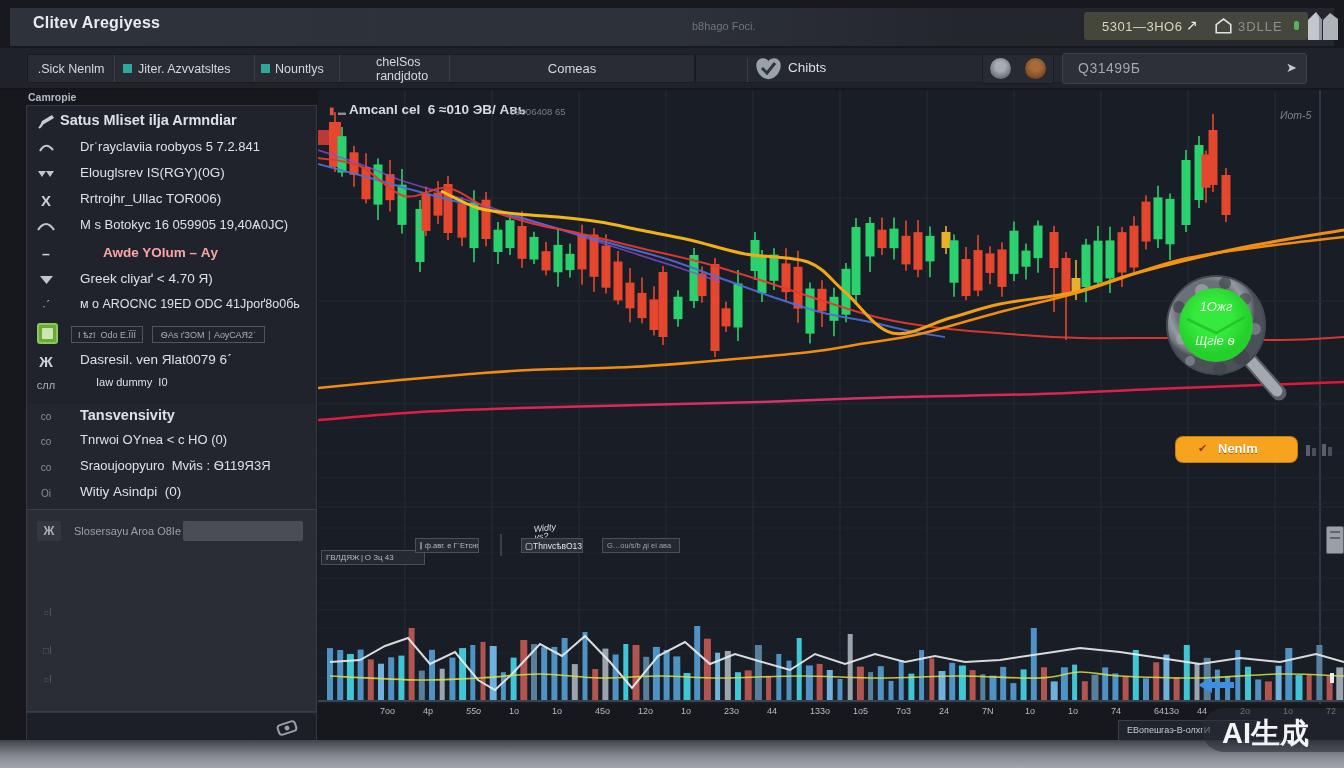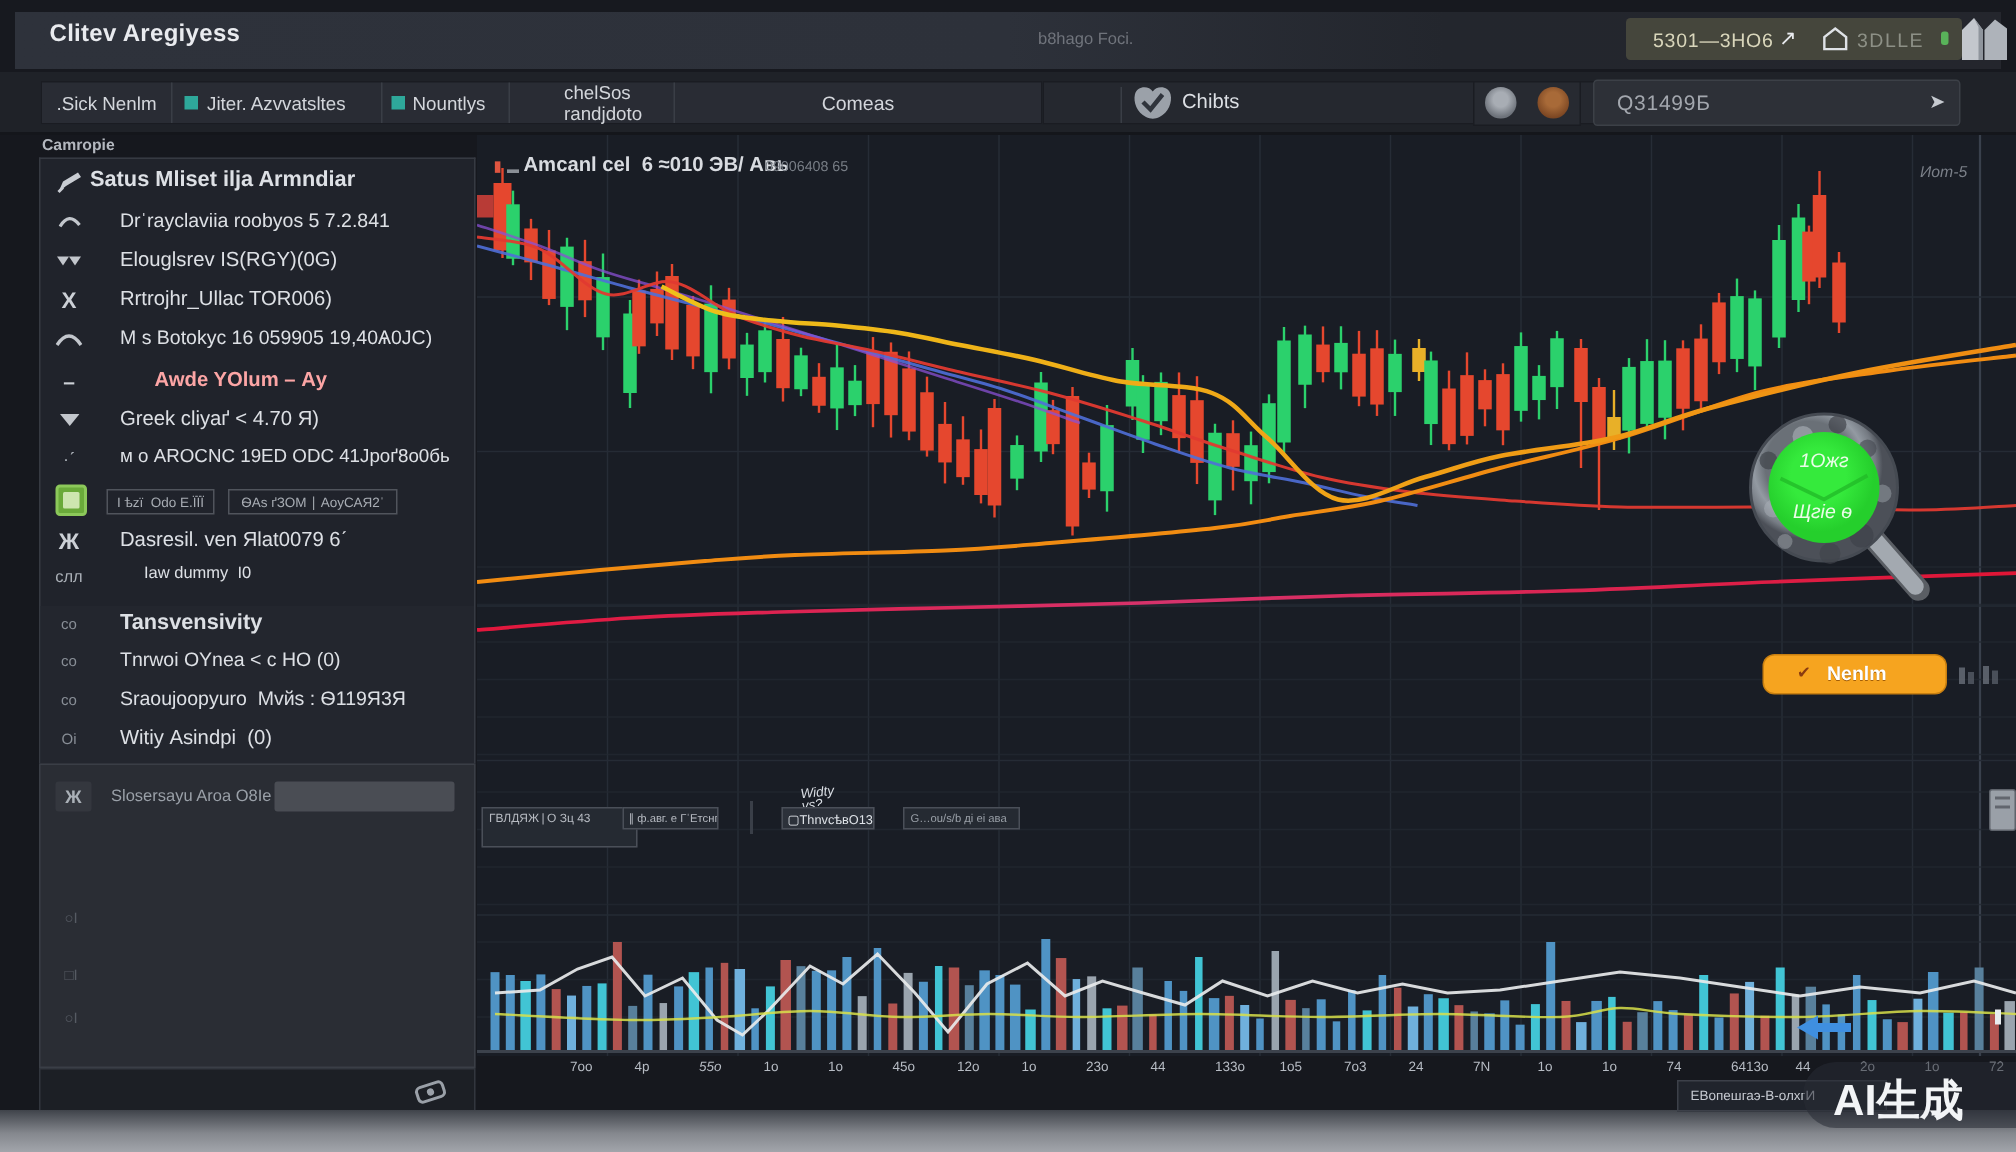--- a/index.html
+++ b/index.html
@@ -463,21 +463,21 @@
 <path d="M0.0,298.0 C13.7,296.7 56.7,292.3 82.0,290.0 C107.3,287.7 130.3,285.7 152.0,284.0 C173.7,282.3 185.3,281.2 212.0,280.0 C238.7,278.8 283.7,278.3 312.0,277.0 C340.3,275.7 352.0,274.5 382.0,272.0 C412.0,269.5 465.3,265.0 492.0,262.0 C518.7,259.0 523.7,257.0 542.0,254.0 C560.3,251.0 578.7,249.3 602.0,244.0 C625.3,238.7 655.3,229.0 682.0,222.0 C708.7,215.0 732.8,210.5 762.0,202.0 C791.2,193.5 827.0,178.5 857.0,171.0 C887.0,163.5 913.8,161.0 942.0,157.0 C970.2,153.0 1012.0,148.7 1026.0,147.0 " stroke="#f18c12" stroke-width="2.6" fill="none"></path>
 <path d="M123.0,101.0 C129.2,103.8 147.2,114.2 160.0,118.0 C172.8,121.8 186.7,122.5 200.0,124.0 C213.3,125.5 226.3,125.7 240.0,127.0 C253.7,128.3 268.3,129.8 282.0,132.0 C295.7,134.2 307.0,137.0 322.0,140.0 C337.0,143.0 354.5,146.0 372.0,150.0 C389.5,154.0 407.3,160.3 427.0,164.0 C446.7,167.7 473.3,165.7 490.0,172.0 C506.7,178.3 513.0,190.2 527.0,202.0 C541.0,213.8 556.5,238.7 574.0,243.0 C591.5,247.3 614.0,232.8 632.0,228.0 C650.0,223.2 661.2,218.3 682.0,214.0 C702.8,209.7 733.7,207.3 757.0,202.0 C780.3,196.7 794.5,189.3 822.0,182.0 C849.5,174.7 888.0,165.0 922.0,158.0 C956.0,151.0 1008.7,143.0 1026.0,140.0 " stroke="url(#yelgrad)" stroke-width="3" fill="none"></path>
 </svg>
 
 <div style="position:absolute;left:11px;top:15px;font-size:10px;color:#e05540;">▮</div>
 <div style="position:absolute;left:20px;top:18px;font-size:8px;color:#8a8f96;">▬</div>
 <div style="position:absolute;left:31px;top:12px;font-size:13.5px;font-weight:bold;color:#d8dbe0;">Amcanl cel &nbsp;6 ≈010 ЭВ/ Авь</div>
 <div style="position:absolute;left:192px;top:16px;font-size:9.5px;color:#787e86;">09006408 65</div>
 <div style="position:absolute;left:962px;top:19px;font-size:10.5px;color:#7b8089;font-style:italic;">Иom-5</div>
 
-<div style="position:absolute;left:3px;top:448px;width:104px;height:27px;border:1px solid #4a4f58;background:#252a32;color:#b6bac1;font-size:8px;line-height:14px;padding-left:4px;">ГВЛДЯЖ | О Зц 43</div>
+<div style="position:absolute;left:3px;top:460px;width:104px;height:15px;border:1px solid #4a4f58;background:#252a32;color:#b6bac1;font-size:8px;line-height:14px;padding-left:4px;">ГВЛДЯЖ | О Зц 43</div>
 <div style="position:absolute;left:97px;top:448px;width:64px;height:15px;border:1px solid #4a4f58;background:#252a32;color:#b6bac1;font-size:7.5px;line-height:14px;padding-left:3px;white-space:nowrap;overflow:hidden;">∥ ф.авг. е ГˈЕтснгце9</div>
 <div style="position:absolute;left:216px;top:434px;font-size:9px;color:#d8dce2;font-style:italic;transform:rotate(-6deg);line-height:8px;">Widty<br>vs?</div>
 <div style="position:absolute;left:203px;top:448px;width:62px;height:15px;border:1px solid #4a4f58;background:#2c313a;color:#dfe3e8;font-size:8.5px;line-height:14px;padding-left:3px;white-space:nowrap;overflow:hidden;">▢ThnvcѣвO13</div>
 <div style="position:absolute;left:182px;top:444px;width:2px;height:22px;background:#3a3f48;"></div>
 <div style="position:absolute;left:284px;top:448px;width:78px;height:15px;border:1px solid #4a4f58;background:#252a32;color:#9aa0a8;font-size:7.5px;line-height:14px;padding-left:4px;white-space:nowrap;overflow:hidden;">G…ou/s/b дi еi ава</div>
 
 <svg style="position:absolute;left:847px;top:179px;" width="180" height="160" viewBox="0 0 180 160">
 <defs>
         <radialGradient id="greeng" cx="0.45" cy="0.4">
           <stop offset="0.5" stop-color="#35ea3c"></stop>

